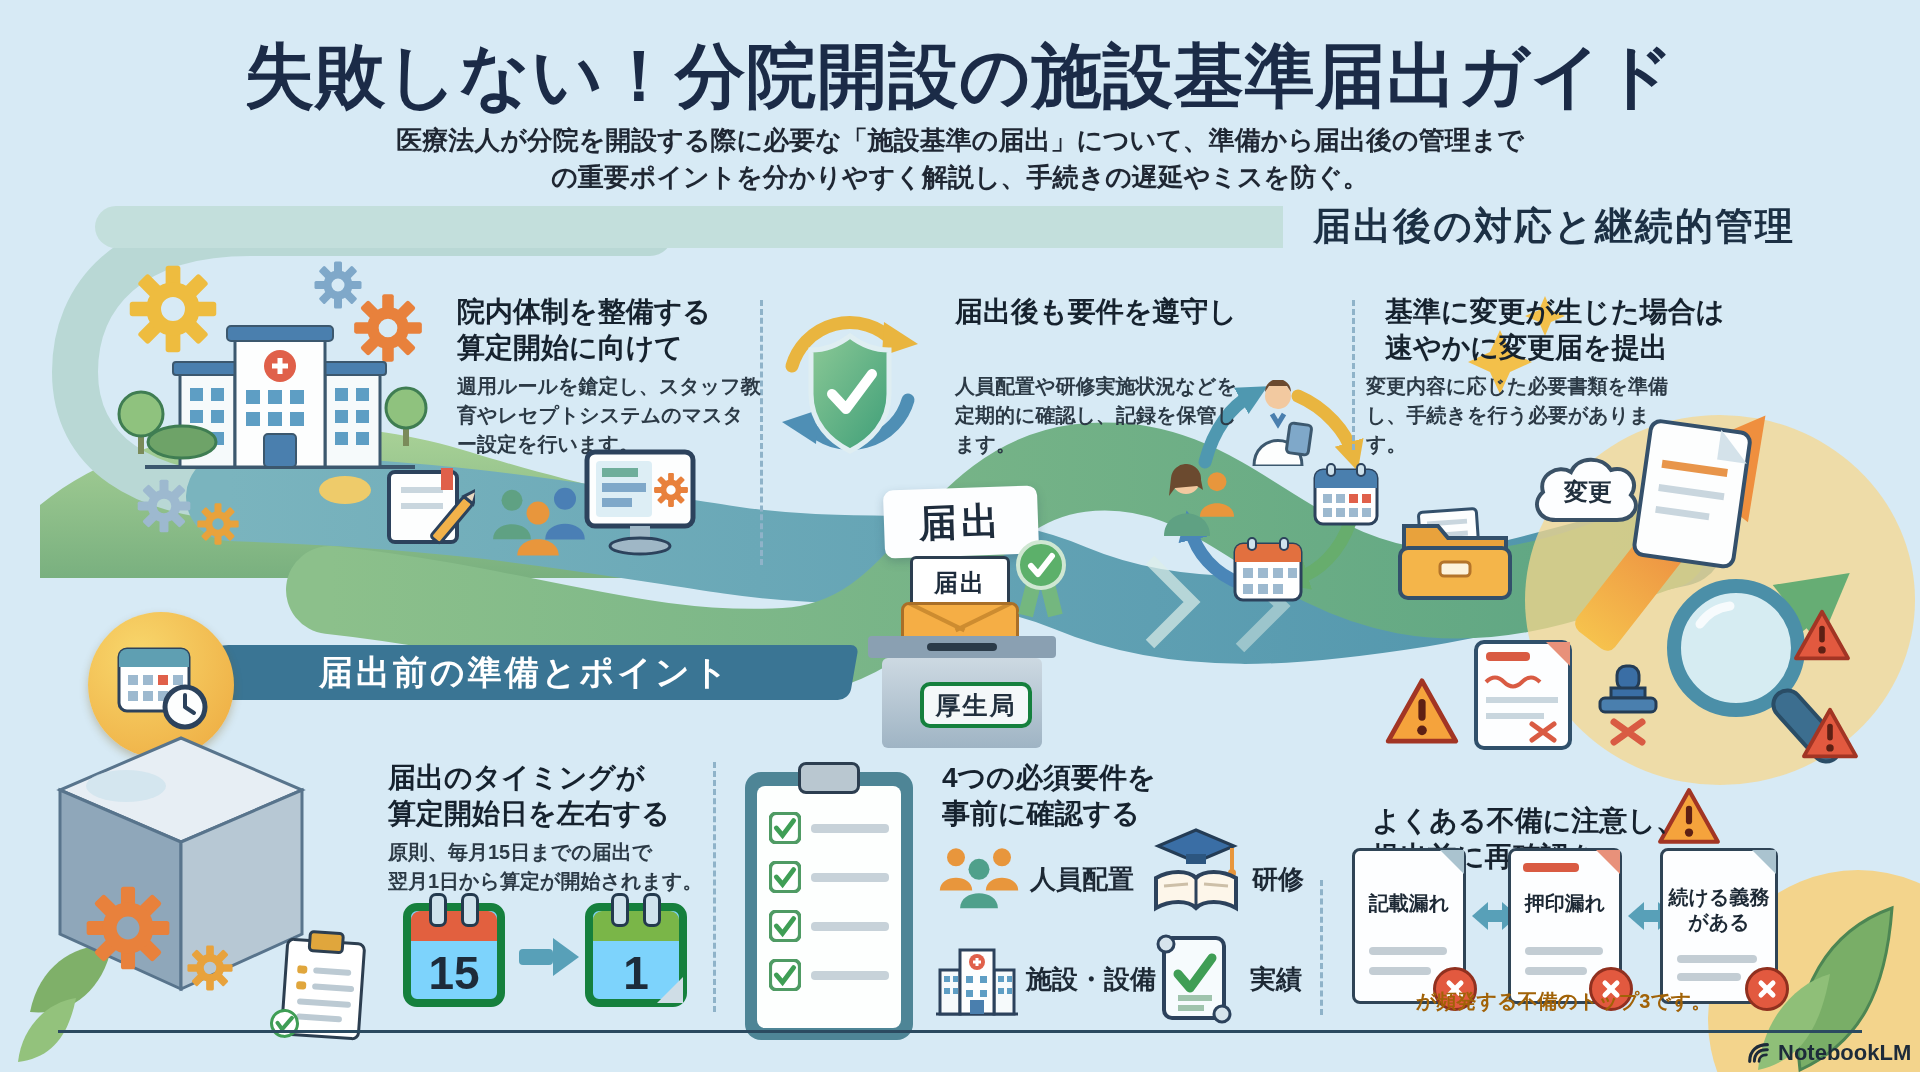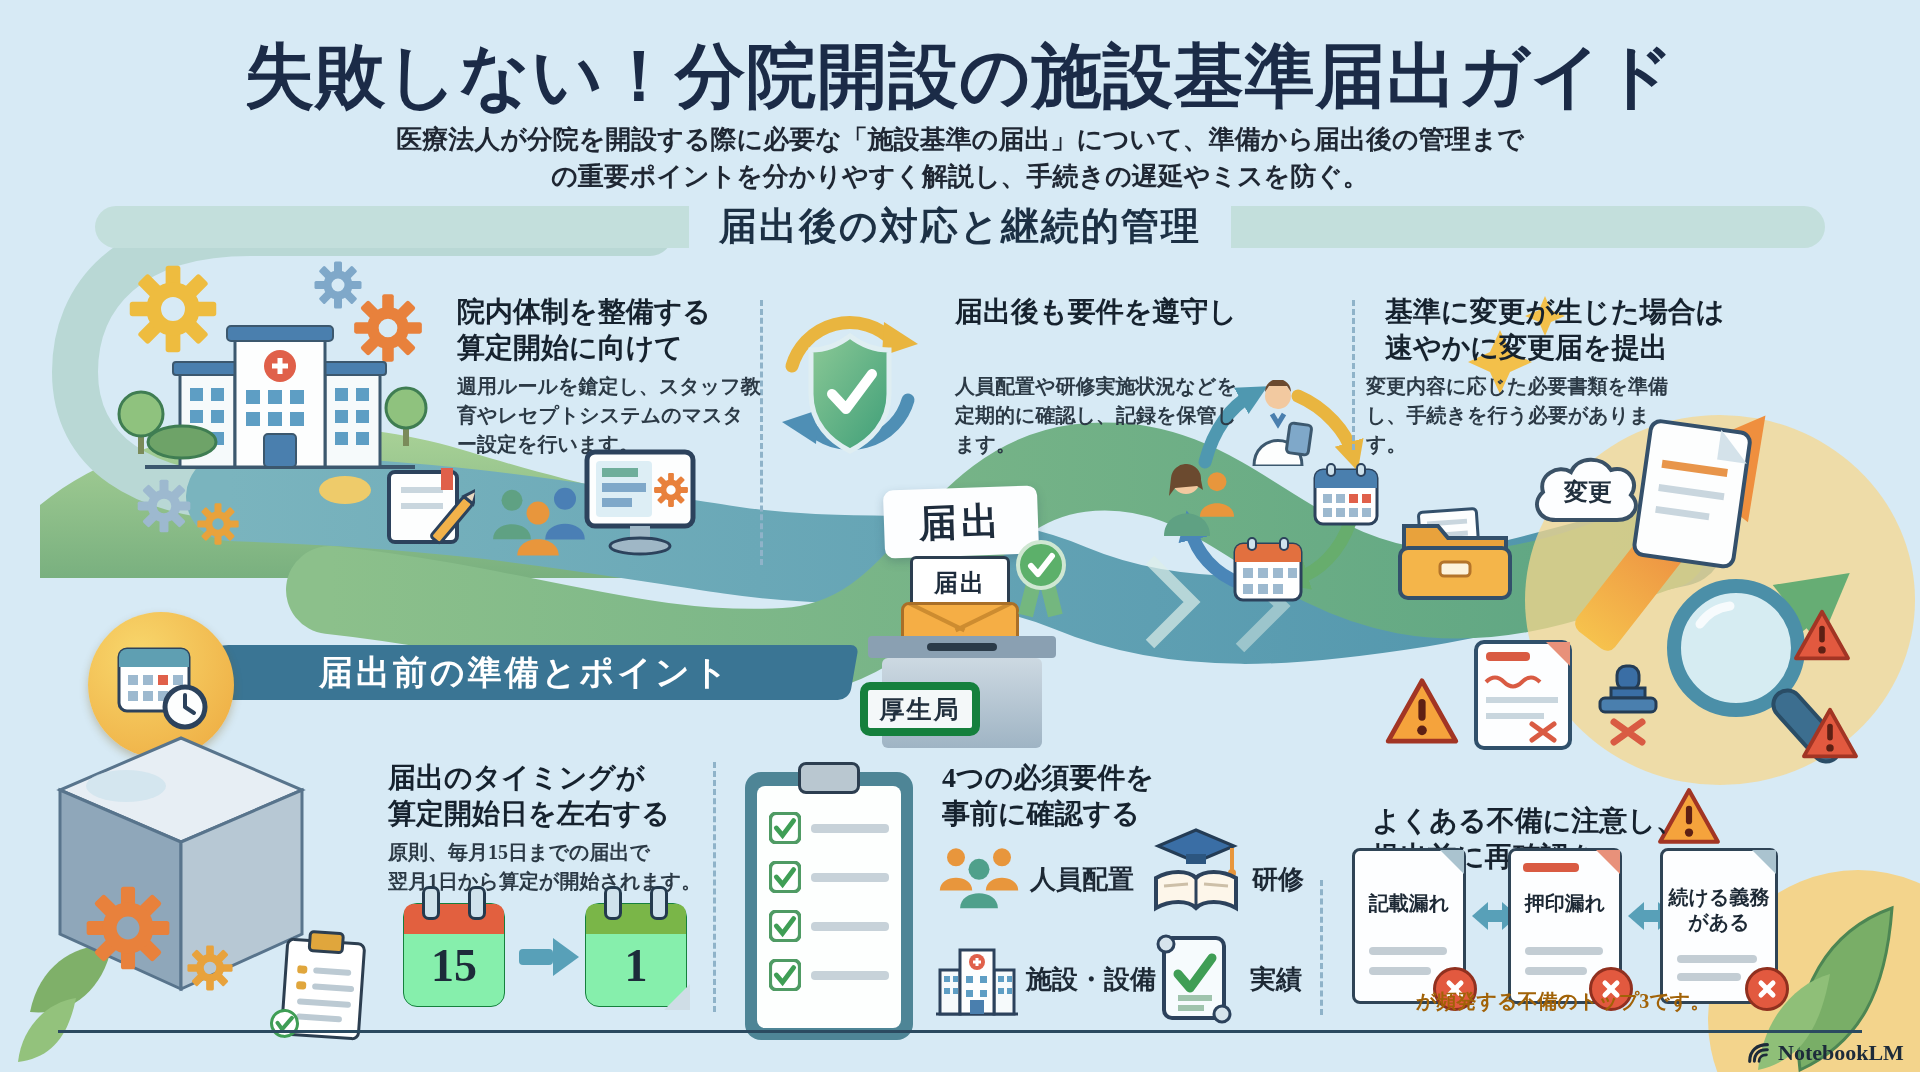--- a/index.html
+++ b/index.html
@@ -1,29 +1,29 @@
 <!DOCTYPE html>
 <html><head>
 <meta charset="utf-8">
 <style>
   html,body{margin:0;padding:0;background:#d7eaf5;}
   .canvas{position:relative;width:1920px;height:1072px;background:#d7eaf5;overflow:hidden;
-          font-family:Liberation Serif, serif;}
+          font-family:Liberation Sans, sans-serif;}
   .abs{position:absolute;}
   svg{display:block;}
 
   
   .title{left:0;top:30px;width:100%;text-align:center;font-size:70px;font-weight:900;
          color:#1b2b47;letter-spacing:1px;}
   .subtitle{left:0;top:122px;width:100%;text-align:center;font-size:26px;font-weight:700;
             color:#1f2733;line-height:1.42;}
 
   
   .band-top{left:95px;top:206px;width:1730px;height:42px;border-radius:21px;background:#c3dfdc;
-            display:flex;align-items:center;justify-content:center;}
+            display:flex;align-items:center;justify-content:flex-end;}
   .band-top-label{background:#d7eaf5;padding:0 30px;font-size:38px;font-weight:900;color:#1c3044;
                   line-height:50px;letter-spacing:2px;position:relative;top:-1px;}
   .band-bottom{left:196px;top:645px;width:658px;height:55px;background:#3a7594;
                border-radius:34px 10px 14px 34px;transform:skewX(-10deg);
                display:flex;align-items:center;justify-content:center;}
   .band-bottom span{transform:skewX(10deg);color:#ffffff;font-size:34px;font-weight:800;letter-spacing:3px;}
 
   
   .step-h{font-size:28px;font-weight:800;color:#16222e;line-height:1.3;}
   .step-b{font-size:20px;font-weight:600;color:#2c3a46;line-height:1.45;}
@@ -38,21 +38,21 @@
   .mcard-label{position:absolute;left:4px;right:4px;top:40px;text-align:center;
                font-size:20px;font-weight:800;color:#1d2935;line-height:1.25;}
   .gline{position:absolute;left:14px;height:8px;background:#c3cdd4;border-radius:4px;}
   .xmark{position:absolute;right:-14px;bottom:-10px;width:44px;height:44px;background:#e2593f;
          border:3px solid #90301f;border-radius:50%;box-sizing:border-box;}
   .xmark i{position:absolute;left:50%;top:50%;width:22px;height:5px;background:#fff;border-radius:3px;}
   .xmark i:first-child{transform:translate(-50%,-50%) rotate(45deg);}
   .xmark i:last-child{transform:translate(-50%,-50%) rotate(-45deg);}
 
   
-  .cal{width:102px;height:104px;background:#86efac;border:1px solid #15803d;border-radius:14px;box-sizing:border-box;}
+  .cal{width:102px;height:104px;background:#7dd3fc;border:8px solid #15803d;border-radius:14px;box-sizing:border-box;}
   .cal-head{height:30px;border-radius:9px 9px 0 0;}
   .pin{position:absolute;top:-18px;width:12px;height:28px;background:#cfe2ec;border:3px solid #243a4e;
        border-radius:7px;z-index:2;}
   .cal-num{text-align:center;font-size:46px;font-weight:900;color:#1d2b3a;line-height:64px;}
   .cal-fold{position:absolute;right:-4px;bottom:-4px;width:0;height:0;
             border-bottom:26px solid #cfdde6;border-left:26px solid transparent;}
 
   
   .checklist{width:168px;height:268px;background:#4e8596;border-radius:16px;padding:14px 12px 12px;box-sizing:border-box;}
   .cl-clip{position:absolute;top:-10px;left:50%;transform:translateX(-50%);width:56px;height:26px;
@@ -80,21 +80,21 @@
   .env-body:before{left:-6px;transform:rotate(26deg);}
   .env-body:after{right:-6px;transform:rotate(-26deg);}
   .badge{left:1016px;top:540px;width:52px;height:86px;}
   .badge-c{position:absolute;left:0;top:0;width:50px;height:50px;border-radius:50%;background:#5cb06a;
            border:4px solid #cfe7d2;box-sizing:border-box;}
   .badge-t{position:absolute;top:44px;width:15px;height:32px;background:#74b77f;}
   .mailbox-lid{left:868px;top:636px;width:188px;height:22px;background:#8aa0b2;border-radius:4px;}
   .mail-slot{position:absolute;left:59px;top:7px;width:70px;height:8px;background:#2b3b49;border-radius:4px;}
   .mailbox-body{left:882px;top:658px;width:160px;height:90px;border-radius:6px;
                 background:linear-gradient(#cdd9e2,#9fb4c4);}
-  .mailbox-label{left:860px;top:682px;width:104px;height:38px;background:#f4f8f9;border:8px solid #15803d;
+  .mailbox-label{left:920px;top:682px;width:104px;height:38px;background:#f4f8f9;border:4px solid #15803d;
                  border-radius:10px;display:flex;align-items:center;justify-content:center;
                  font-size:25px;font-weight:800;color:#22303e;letter-spacing:2px;}
 
   
   .ybadge{left:88px;top:612px;width:146px;height:146px;border-radius:50%;
           background:radial-gradient(circle at 35% 30%,#f8d76c,#eda83e);
           box-shadow:0 4px 8px rgba(120,90,20,.3);display:flex;align-items:center;justify-content:center;}
   .clipboard{left:283px;top:940px;width:80px;height:98px;background:#fff;border:3px solid #2c3e50;
              border-radius:8px;transform:rotate(4deg);box-sizing:border-box;}
   .cb-clip{position:absolute;top:-12px;left:50%;transform:translateX(-50%);width:30px;height:16px;

